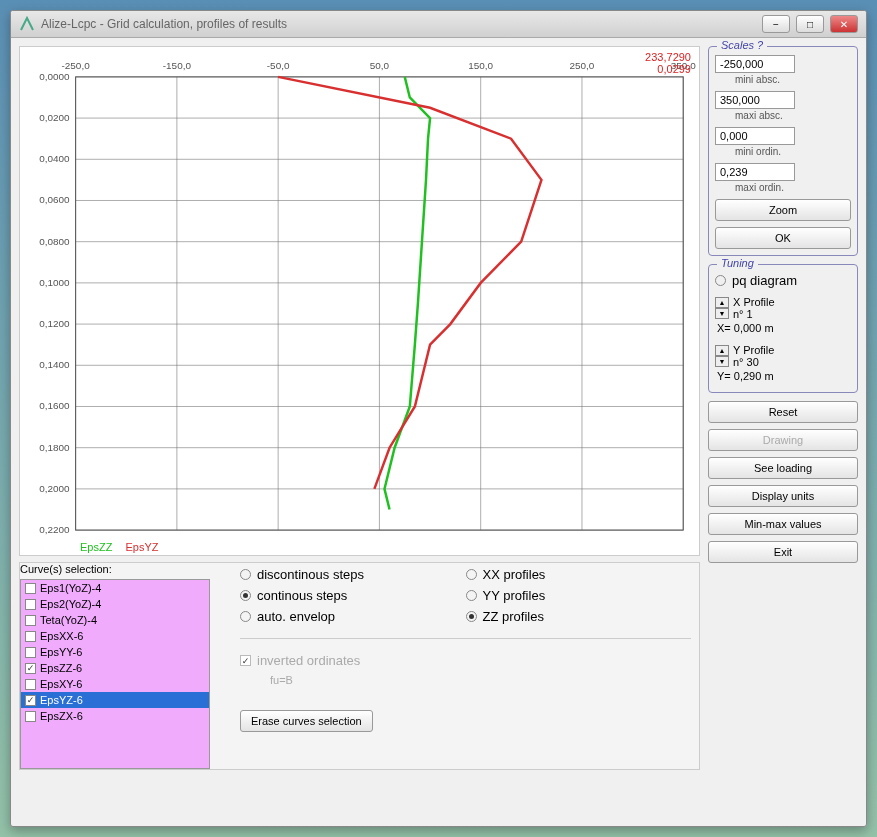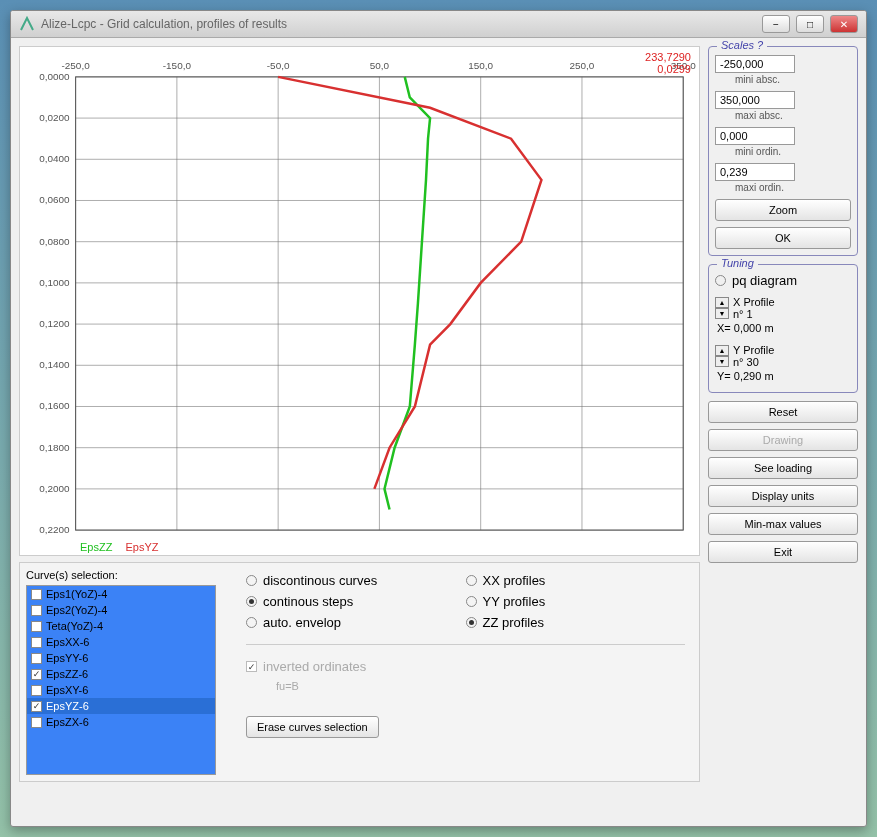--- a/index.html
+++ b/index.html
@@ -12,24 +12,24 @@
     .win-btn.close { background: linear-gradient(180deg,#e88,#c33); color:#fff; }
     .content { flex: 1; display: flex; padding: 8px; gap: 8px; }
     .main-col { flex: 1; display: flex; flex-direction: column; gap: 6px; }
     .side-col { width: 150px; display: flex; flex-direction: column; gap: 8px; }
     .chart-area { background: #fff; border: 1px solid #ccc; position: relative; height: 510px; }
     svg.chart { width: 100%; height: 100%; }
     .chart-area text { font-size: 10px; fill: #555; }
     .coord { position: absolute; top: 4px; right: 8px; color: #d22; font-size: 11px; text-align: right; }
     .legend { position: absolute; bottom: 2px; left: 60px; }
     .legend span { margin-right: 10px; font-size: 11px; }
-    .bottom-panel { display: flex; gap: 10px; padding: 6px; border: 1px solid #ccc; background: #f4f4f4; }
+    .bottom-panel { display: flex; gap: 10px; border: 1px solid #ccc; background: #f4f4f4; }
     .curves-col { width: 210px; }
     .curves-col .label { font-size: 11px; margin-bottom: 4px; }
-    .listbox { border: 1px solid #999; background: #3b82f6; height: 190px; overflow-y: auto; width: 190px; }
+    .listbox { border: 1px solid #999; background: #f0abfc; height: 190px; overflow-y: auto; width: 190px; }
     .listbox .item { padding: 2px 4px; display: flex; align-items: center; gap: 4px; cursor: pointer; }
     .listbox .item.selected { background: #2a6fd6; color: #fff; }
     .chk { width: 11px; height: 11px; border: 1px solid #888; display: inline-block; background:#fff; font-size:9px; line-height:9px; text-align:center; color:#333;}
     .options-col { flex: 1; display: flex; flex-direction: column; gap: 10px; padding: 4px 8px 4px 0; }
     .option-row { display: flex; }
     .opt-group { flex: 1; display: flex; flex-direction: column; gap: 6px; }
     .radio-item, .check-item { display: flex; align-items: center; gap: 6px; font-size: 13px; }
     .radio { width: 11px; height: 11px; border: 1px solid #888; border-radius: 50%; display:inline-flex; align-items:center; justify-content:center;}
     .radio.on::after { content:''; width:5px;height:5px;background:#333;border-radius:50%; }
     .chk2 { width: 11px; height: 11px; border: 1px solid #888; background:#fff; display:inline-flex;align-items:center;justify-content:center; font-size:9px;}
@@ -168,21 +168,21 @@
                 <span class="chk"></span>
                 <span>EpsZX-6</span>
               </div>
             </div>
         </div>
         <div class="options-col">
           <div class="option-row">
             <div class="opt-group">
               <div class="radio-item">
                   <span class="radio"></span>
-                  <span>discontinous curves</span>
+                  <span>discontinous steps</span>
                 </div>
               <div class="radio-item">
                   <span class="radio on"></span>
                   <span>continous steps</span>
                 </div>
               <div class="radio-item">
                   <span class="radio"></span>
                   <span>auto. envelop</span>
                 </div>
             </div>

